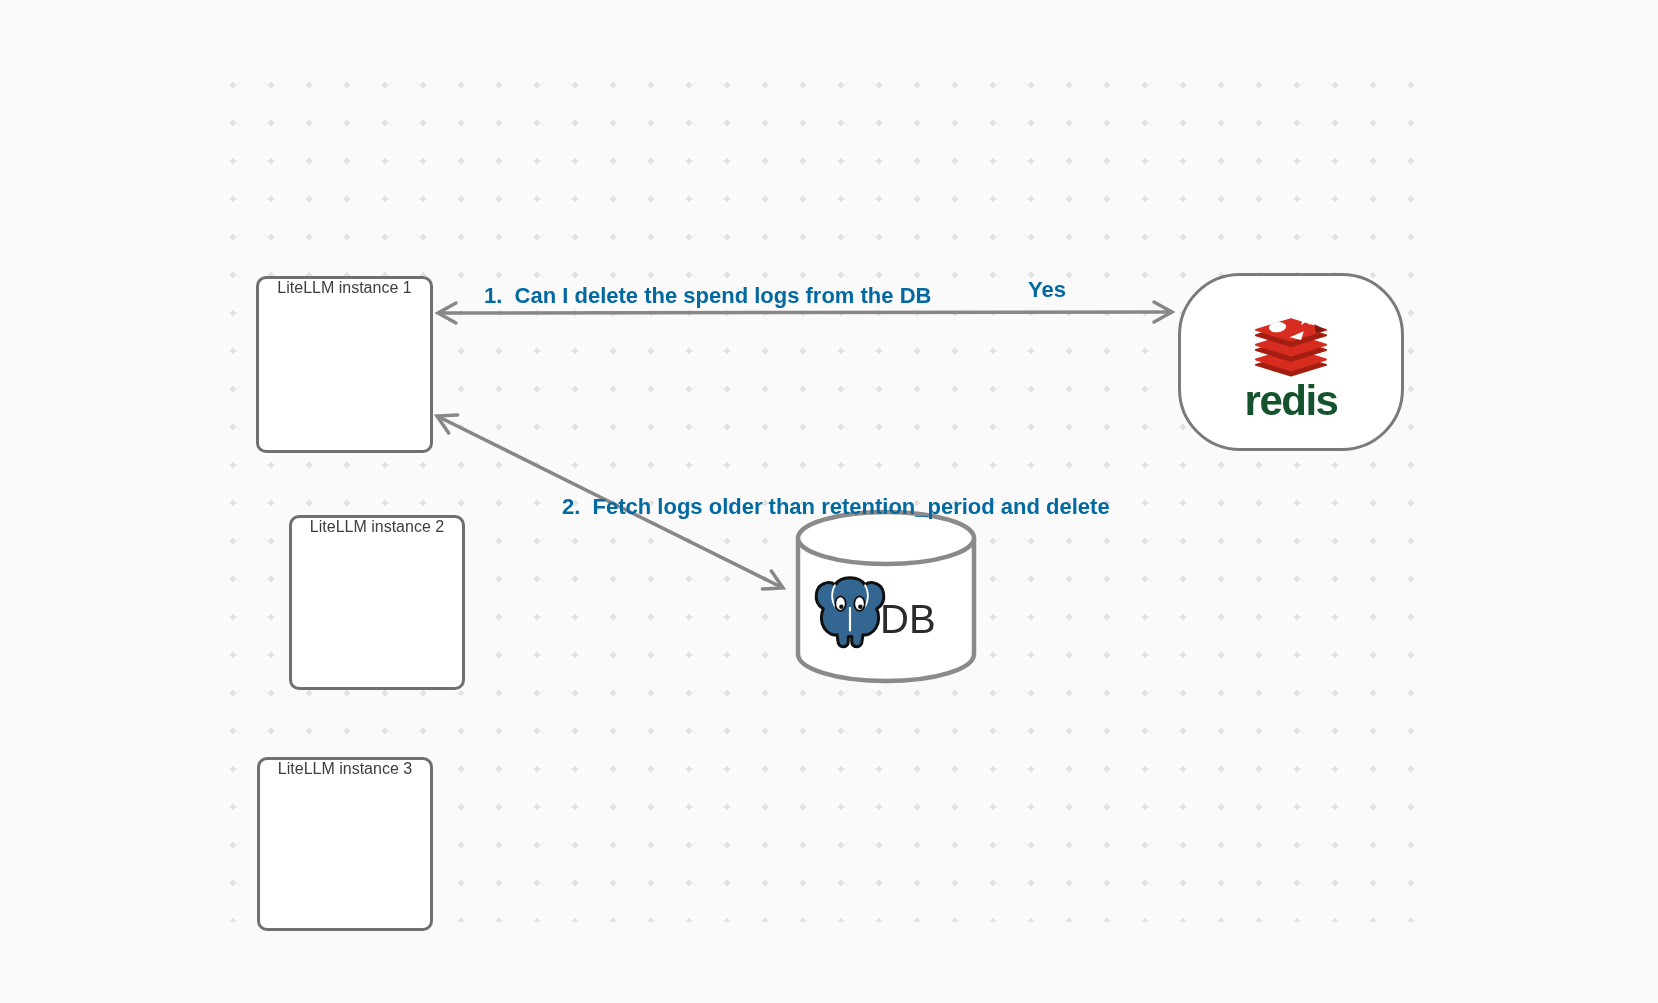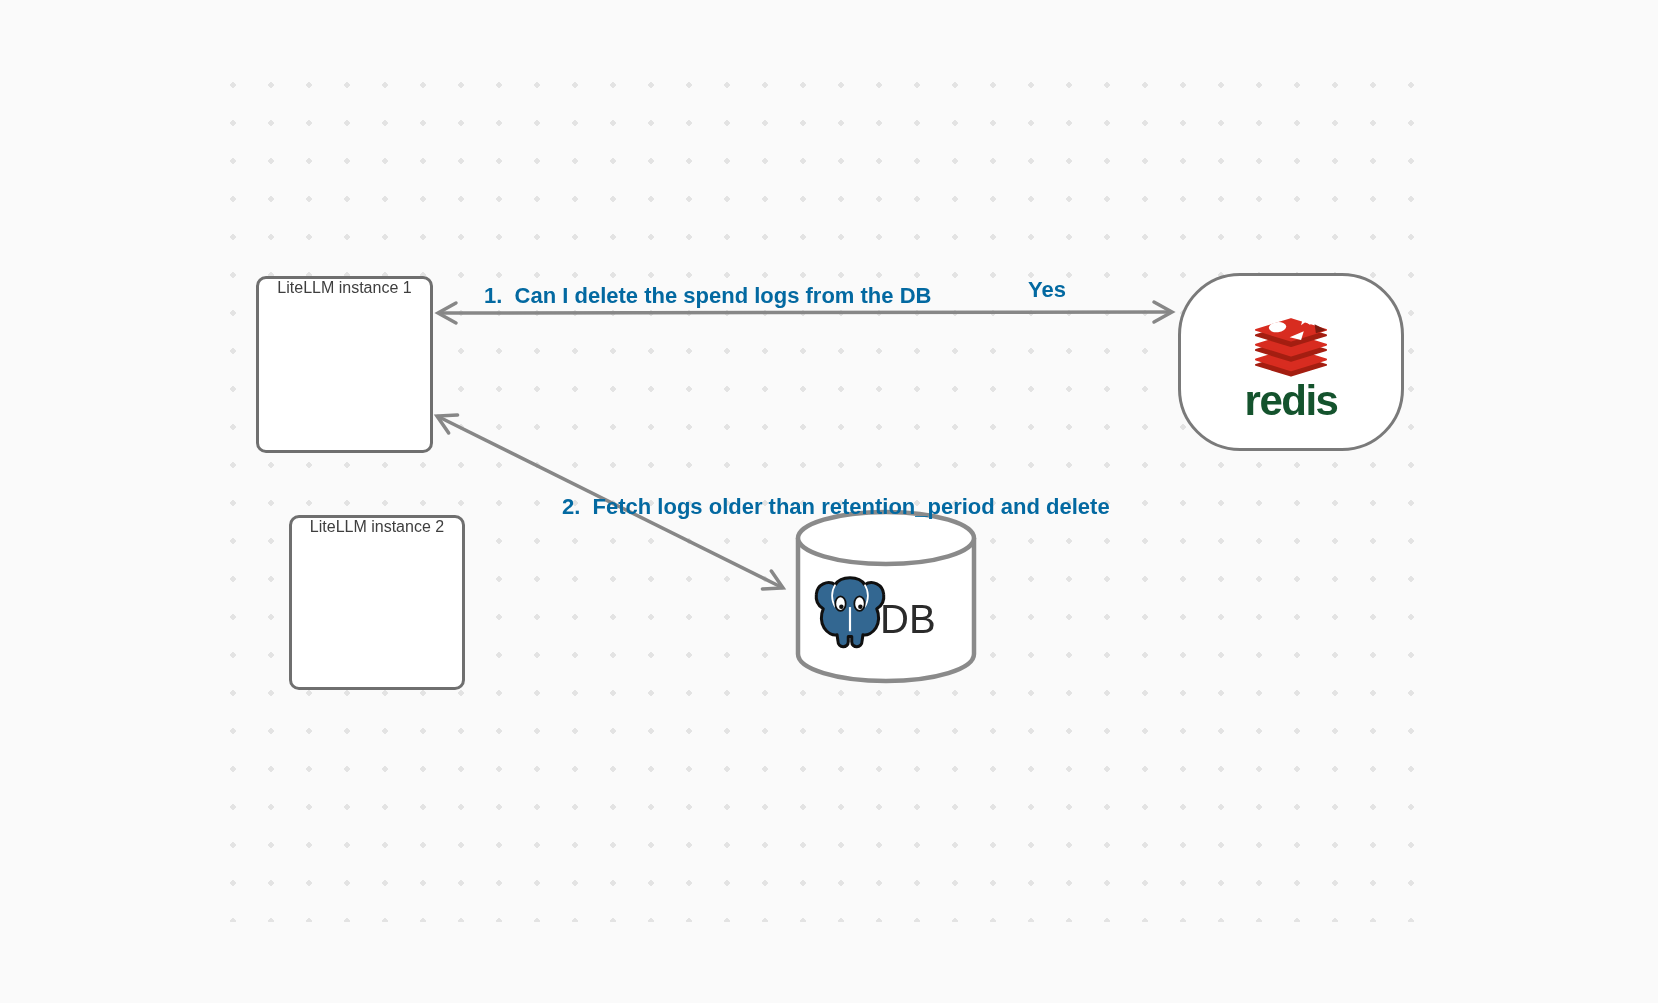--- a/index.html
+++ b/index.html
@@ -44,20 +44,23 @@
 <body>
 
 <div id="canvas">
   <div class="dotgrid"></div>
 
   <div class="node box1">
     <span class="nlabel">LiteLLM instance 1</span>
   </div>
   <div class="node box2">
     <span class="nlabel">LiteLLM instance 2</span>
+  </div>
+  <div class="node box3">
+    <span class="nlabel">LiteLLM instance 3</span>
   </div>
 
   <div class="redis-node">
     <svg width="84" height="70" viewBox="0 0 124 104">
       <g stroke-linejoin="round">
 
         <path d="M62 70 L114 86 L62 102 L10 86 Z" fill="#a41e11" stroke="#a41e11" stroke-width="3"></path>
         <path d="M62 62 L114 78 L62 94 L10 78 Z" fill="#d82c20" stroke="#d82c20" stroke-width="3"></path>
 
         <path d="M62 48 L114 64 L62 80 L10 64 Z" fill="#a41e11" stroke="#a41e11" stroke-width="3"></path>

